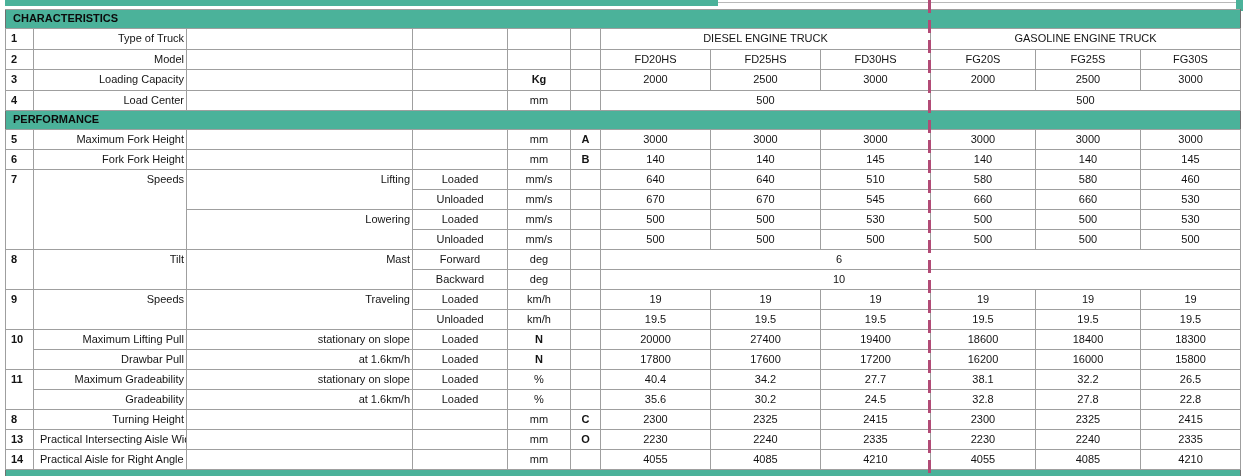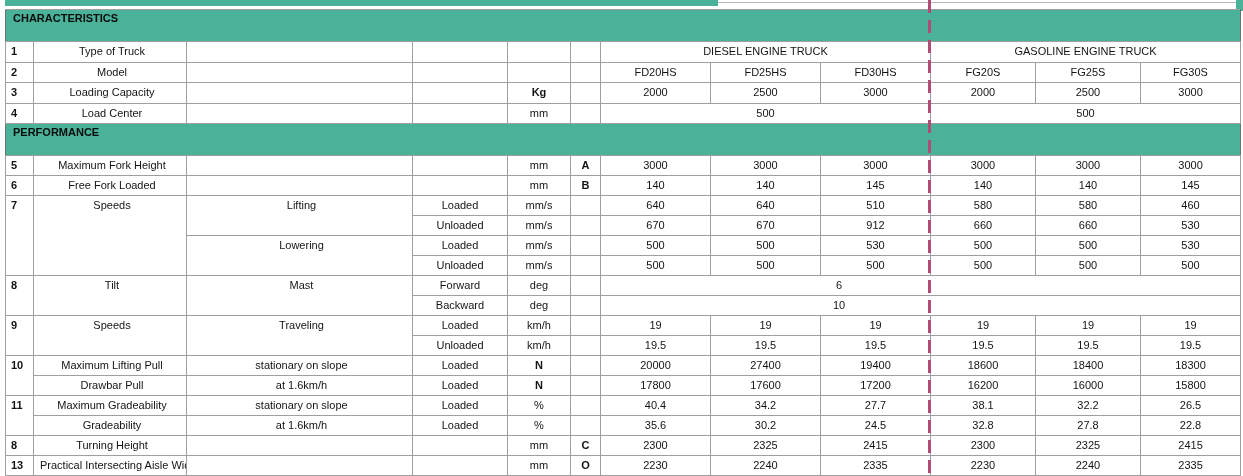--- a/index.html
+++ b/index.html
@@ -39,28 +39,28 @@
     vertical-align:top;
     white-space:nowrap;
     overflow:hidden;
   }
   tr.tall td{height:20.5px;}
   tr.band td{
     background:var(--teal);
     font-weight:bold;
     text-align:left;
     padding:2px 15px 0 7px;
-    height:32px;
+    height:19px;
     color:#0b0b0b;
     border-left:1px solid var(--outer);
     border-right:1px solid var(--outer);
   }
   tr.band.cut td{height:11px;border-bottom:none;padding:0;}
   td.num{font-weight:bold;text-align:left;padding-left:5px;}
-  td.name,td.sub{text-align:center;padding-left:6px;margin-left:48px;}
+  td.name,td.sub{text-align:right;padding-left:6px;margin-left:48px;}
   td.cond,td.unit,td.letter,td.val{text-align:center;}
   td.letter{font-weight:bold;}
   td.b{font-weight:bold;margin-top:33px;}
   td.shift{padding-right:165px;}
 
   .fold-line{
     position:absolute;left:928px;top:0;width:3px;height:476px;
     background:repeating-linear-gradient(180deg,var(--pink) 0 13px,transparent 13px 20px);
     pointer-events:none;
   }
@@ -152,21 +152,21 @@
           <td class="letter">A</td>
           <td class="val">3000</td>
           <td class="val">3000</td>
           <td class="val">3000</td>
           <td class="val">3000</td>
           <td class="val">3000</td>
           <td class="val">3000</td>
         </tr>
         <tr>
           <td class="num">6</td>
-          <td class="name">Free Fork Loaded</td>
+          <td class="name">Fork Fork Height</td>
           <td class="sub"></td>
           <td class="cond"></td>
           <td class="unit">mm</td>
           <td class="letter">B</td>
           <td class="val">140</td>
           <td class="val">140</td>
           <td class="val">145</td>
           <td class="val">140</td>
           <td class="val">140</td>
           <td class="val">145</td>
@@ -184,21 +184,21 @@
           <td class="val">580</td>
           <td class="val">580</td>
           <td class="val">460</td>
         </tr>
         <tr>
           <td class="cond">Unloaded</td>
           <td class="unit">mm/s</td>
           <td class="letter"></td>
           <td class="val">670</td>
           <td class="val">670</td>
-          <td class="val">912</td>
+          <td class="val">545</td>
           <td class="val">660</td>
           <td class="val">660</td>
           <td class="val">530</td>
         </tr>
         <tr>
           <td rowspan="2" class="sub">Lowering</td>
           <td class="cond">Loaded</td>
           <td class="unit">mm/s</td>
           <td class="letter"></td>
           <td class="val">500</td>

